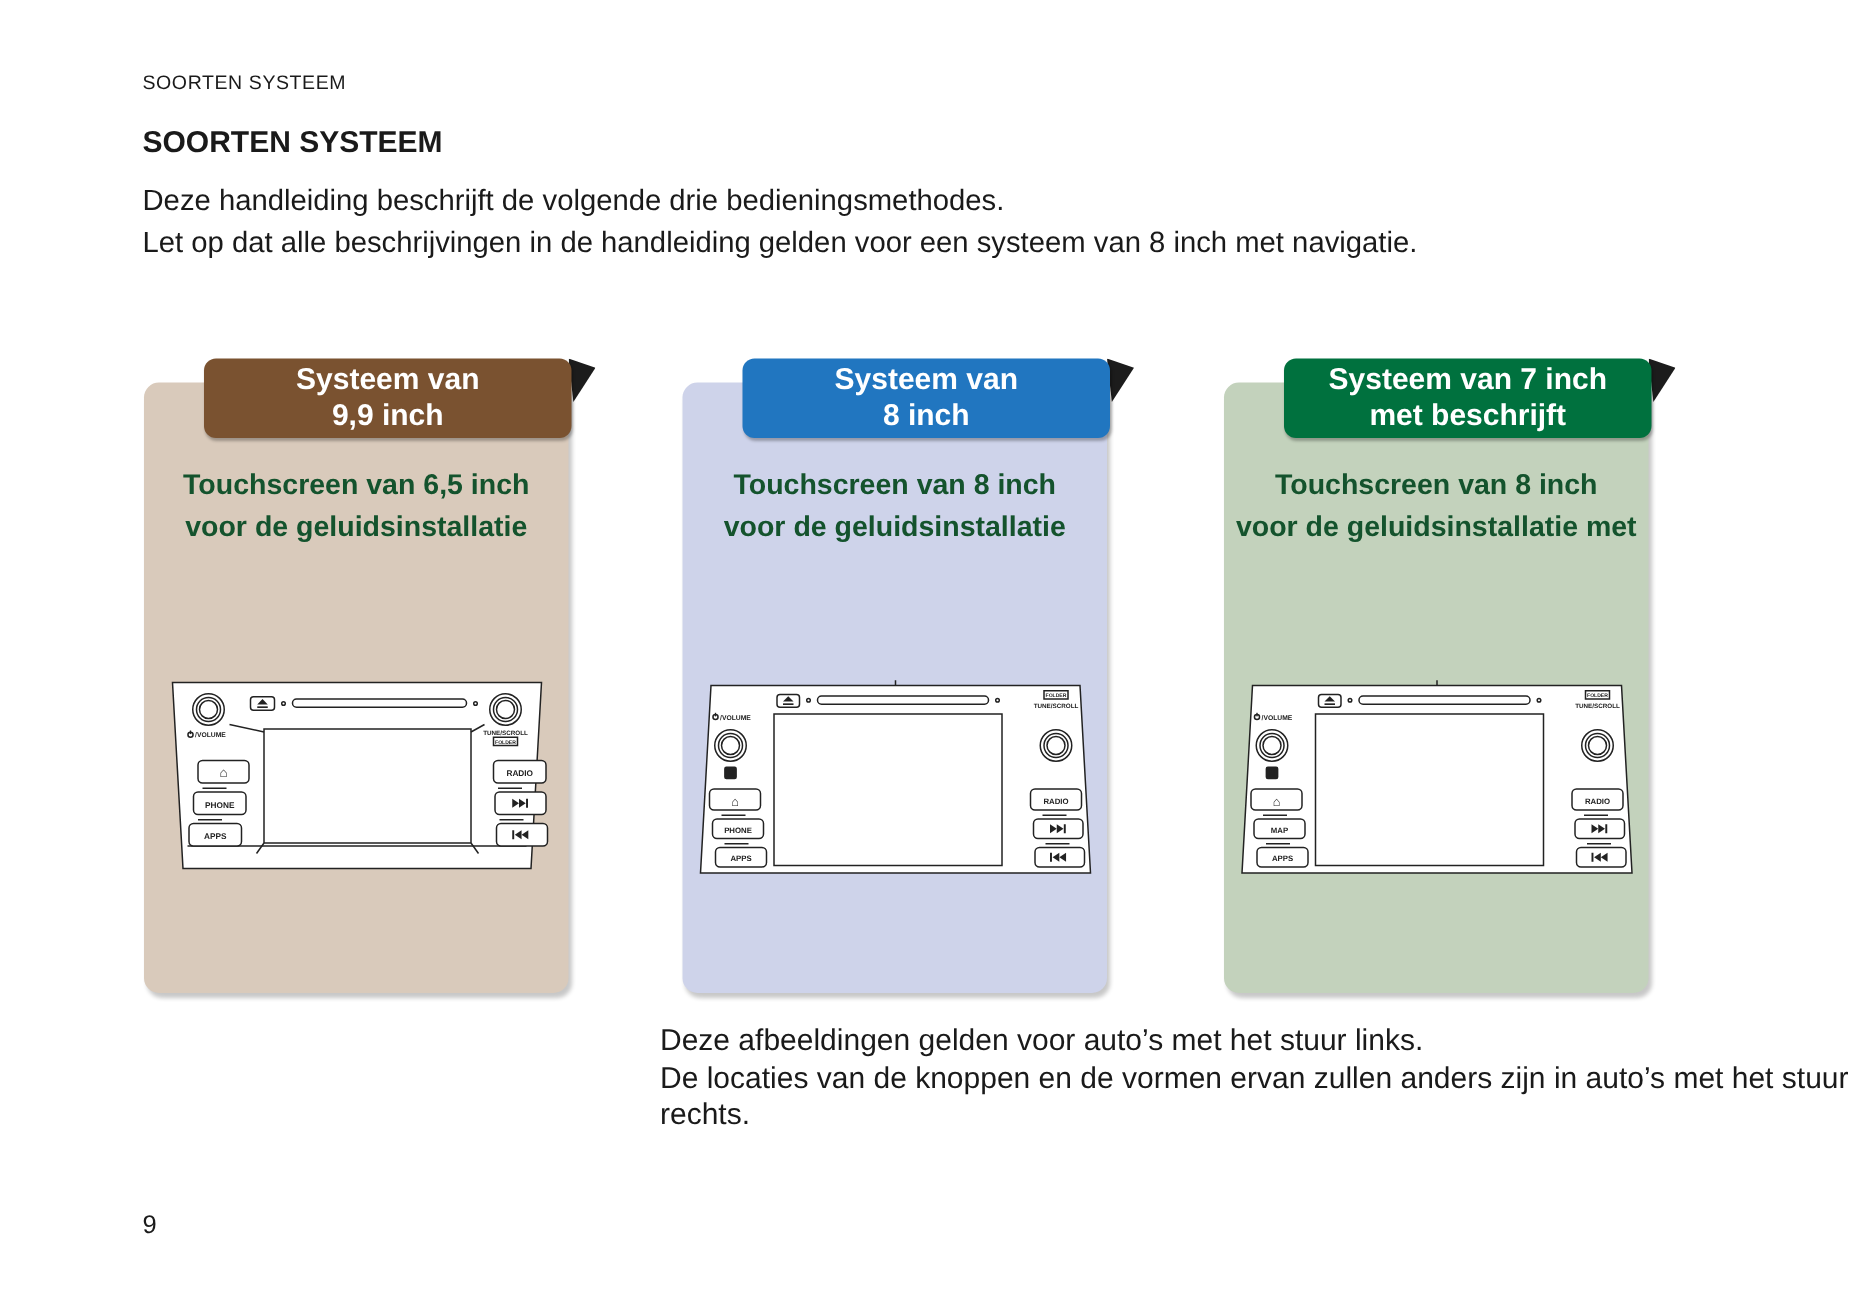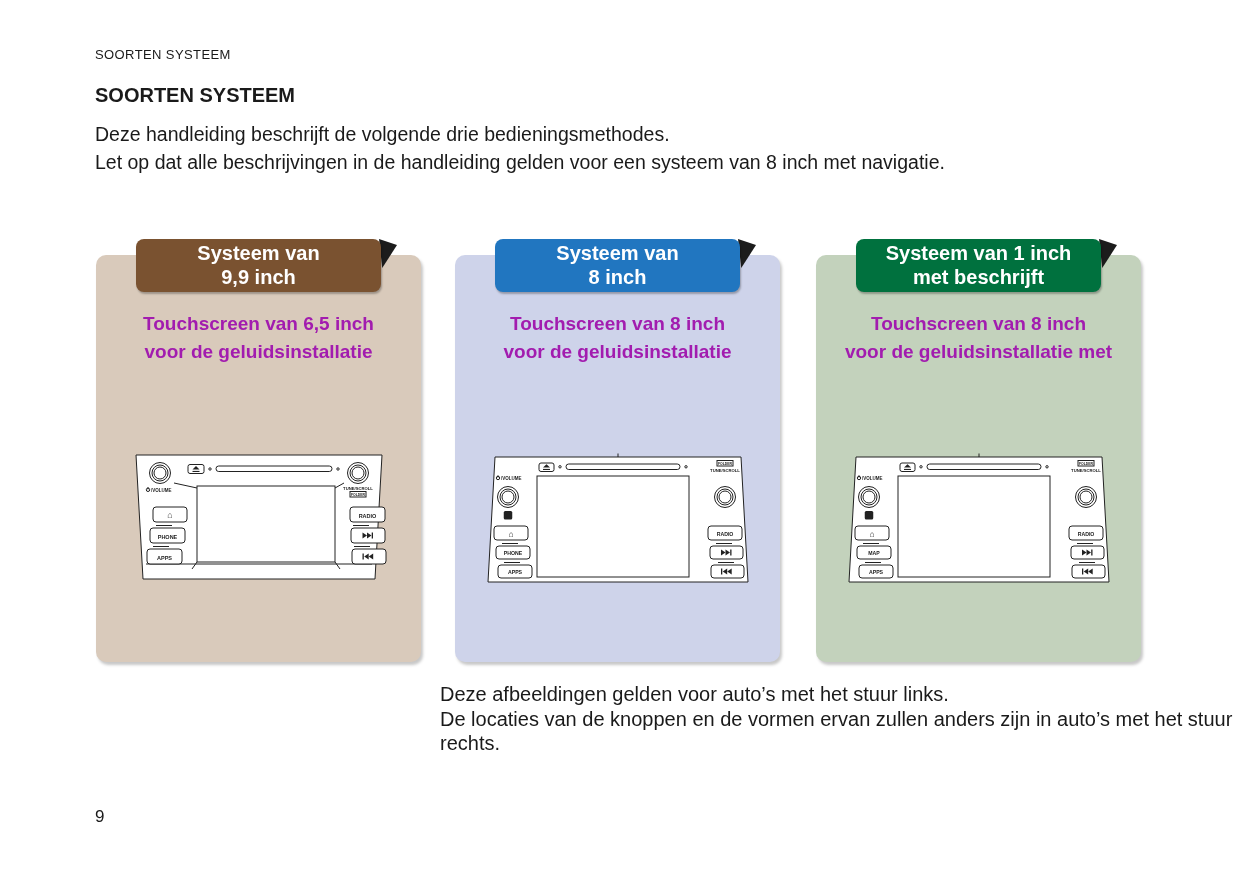--- a/index.html
+++ b/index.html
@@ -4,36 +4,36 @@
 <style>
   html,body { margin:0; padding:0; background:#fff; }
   .page {
     position:relative; width:1241px; height:875px; background:#ffffff;
     font-family:"Liberation Sans","DejaVu Sans",sans-serif; color:#1a1a1a; overflow:hidden;
   }
   .running-header { position:absolute; left:95px; top:47px; font-size:13px; letter-spacing:.4px; }
   .heading { position:absolute; left:95px; top:84px; margin:0; font-size:20px; font-weight:bold; }
   .intro { position:absolute; left:95px; top:121px; font-size:19.5px; line-height:27.5px; }
   .panel {
-    position:absolute; top:255px; width:325px; height:407px; border-radius:10px;
+    position:absolute; top:255px; width:283px; height:407px; border-radius:10px;
     box-shadow:2px 3px 3px rgba(0,0,0,.22);
   }
   .panel-1 { left:96px; } .panel-2 { left:455px; } .panel-3 { left:816px; }
   .fold {
     position:absolute; top:-16px; left:283px; width:18px; height:29px;
     clip-path:polygon(0 0, 100% 21%, 18% 100%);
   }
   .tab {
     position:absolute; top:-16px; left:40px; width:245px; height:53px; border-radius:8px;
     color:#fff; font-weight:bold; font-size:20px; line-height:23.5px; text-align:center;
     padding-top:3px; box-sizing:border-box; box-shadow:1px 2px 2px rgba(0,0,0,.28); z-index:2;
   }
   .desc {
     position:absolute; top:55px; left:0; right:0; text-align:center;
-    font-size:19px; font-weight:bold; line-height:28px; color:#a21caf;
+    font-size:19px; font-weight:bold; line-height:28px; color:#14532d;
   }
   .unit-svg { position:absolute; top:197px; left:50%; transform:translateX(-50%); }
   .unit-svg text { fill:#222; font-weight:bold; font-family:"Liberation Sans","DejaVu Sans",sans-serif; }
   .footnote { position:absolute; left:440px; top:682px; font-size:20px; line-height:24.5px; }
   .page-number { position:absolute; left:95px; top:807px; font-size:17px; }
 </style>
 </head>
 <body>
 
 <div class="page">
@@ -176,21 +176,21 @@
       <text x="31" y="85" font-size="8.5" text-anchor="middle">⌂</text>
       <text x="33" y="103.3" font-size="5.2" text-anchor="middle">PHONE</text>
       <text x="35" y="122.3" font-size="5.2" text-anchor="middle">APPS</text>
       <text x="245" y="83.8" font-size="5.2" text-anchor="middle">RADIO</text>
     </svg>
   </section>
 
   <section class="panel panel-3" style="background: rgb(195, 210, 188);">
     <div class="fold" style="background: rgb(28, 28, 28);"></div>
     <div class="tab" style="background: rgb(0, 113, 62);">
-      <div>Systeem van 1 inch</div>
+      <div>Systeem van 7 inch</div>
       <div>met beschrijft</div>
     </div>
     <div class="desc">
       <div>Touchscreen van 8 inch</div>
       <div>voor de geluidsinstallatie met</div>
     </div>
 
     <svg class="unit-svg" width="276" height="133" viewBox="0 0 276 133">
       <g stroke="#222" fill="none" stroke-width="1">
         <polygon points="15,5 261,5 268,130 8,130" fill="#ffffff"></polygon>

